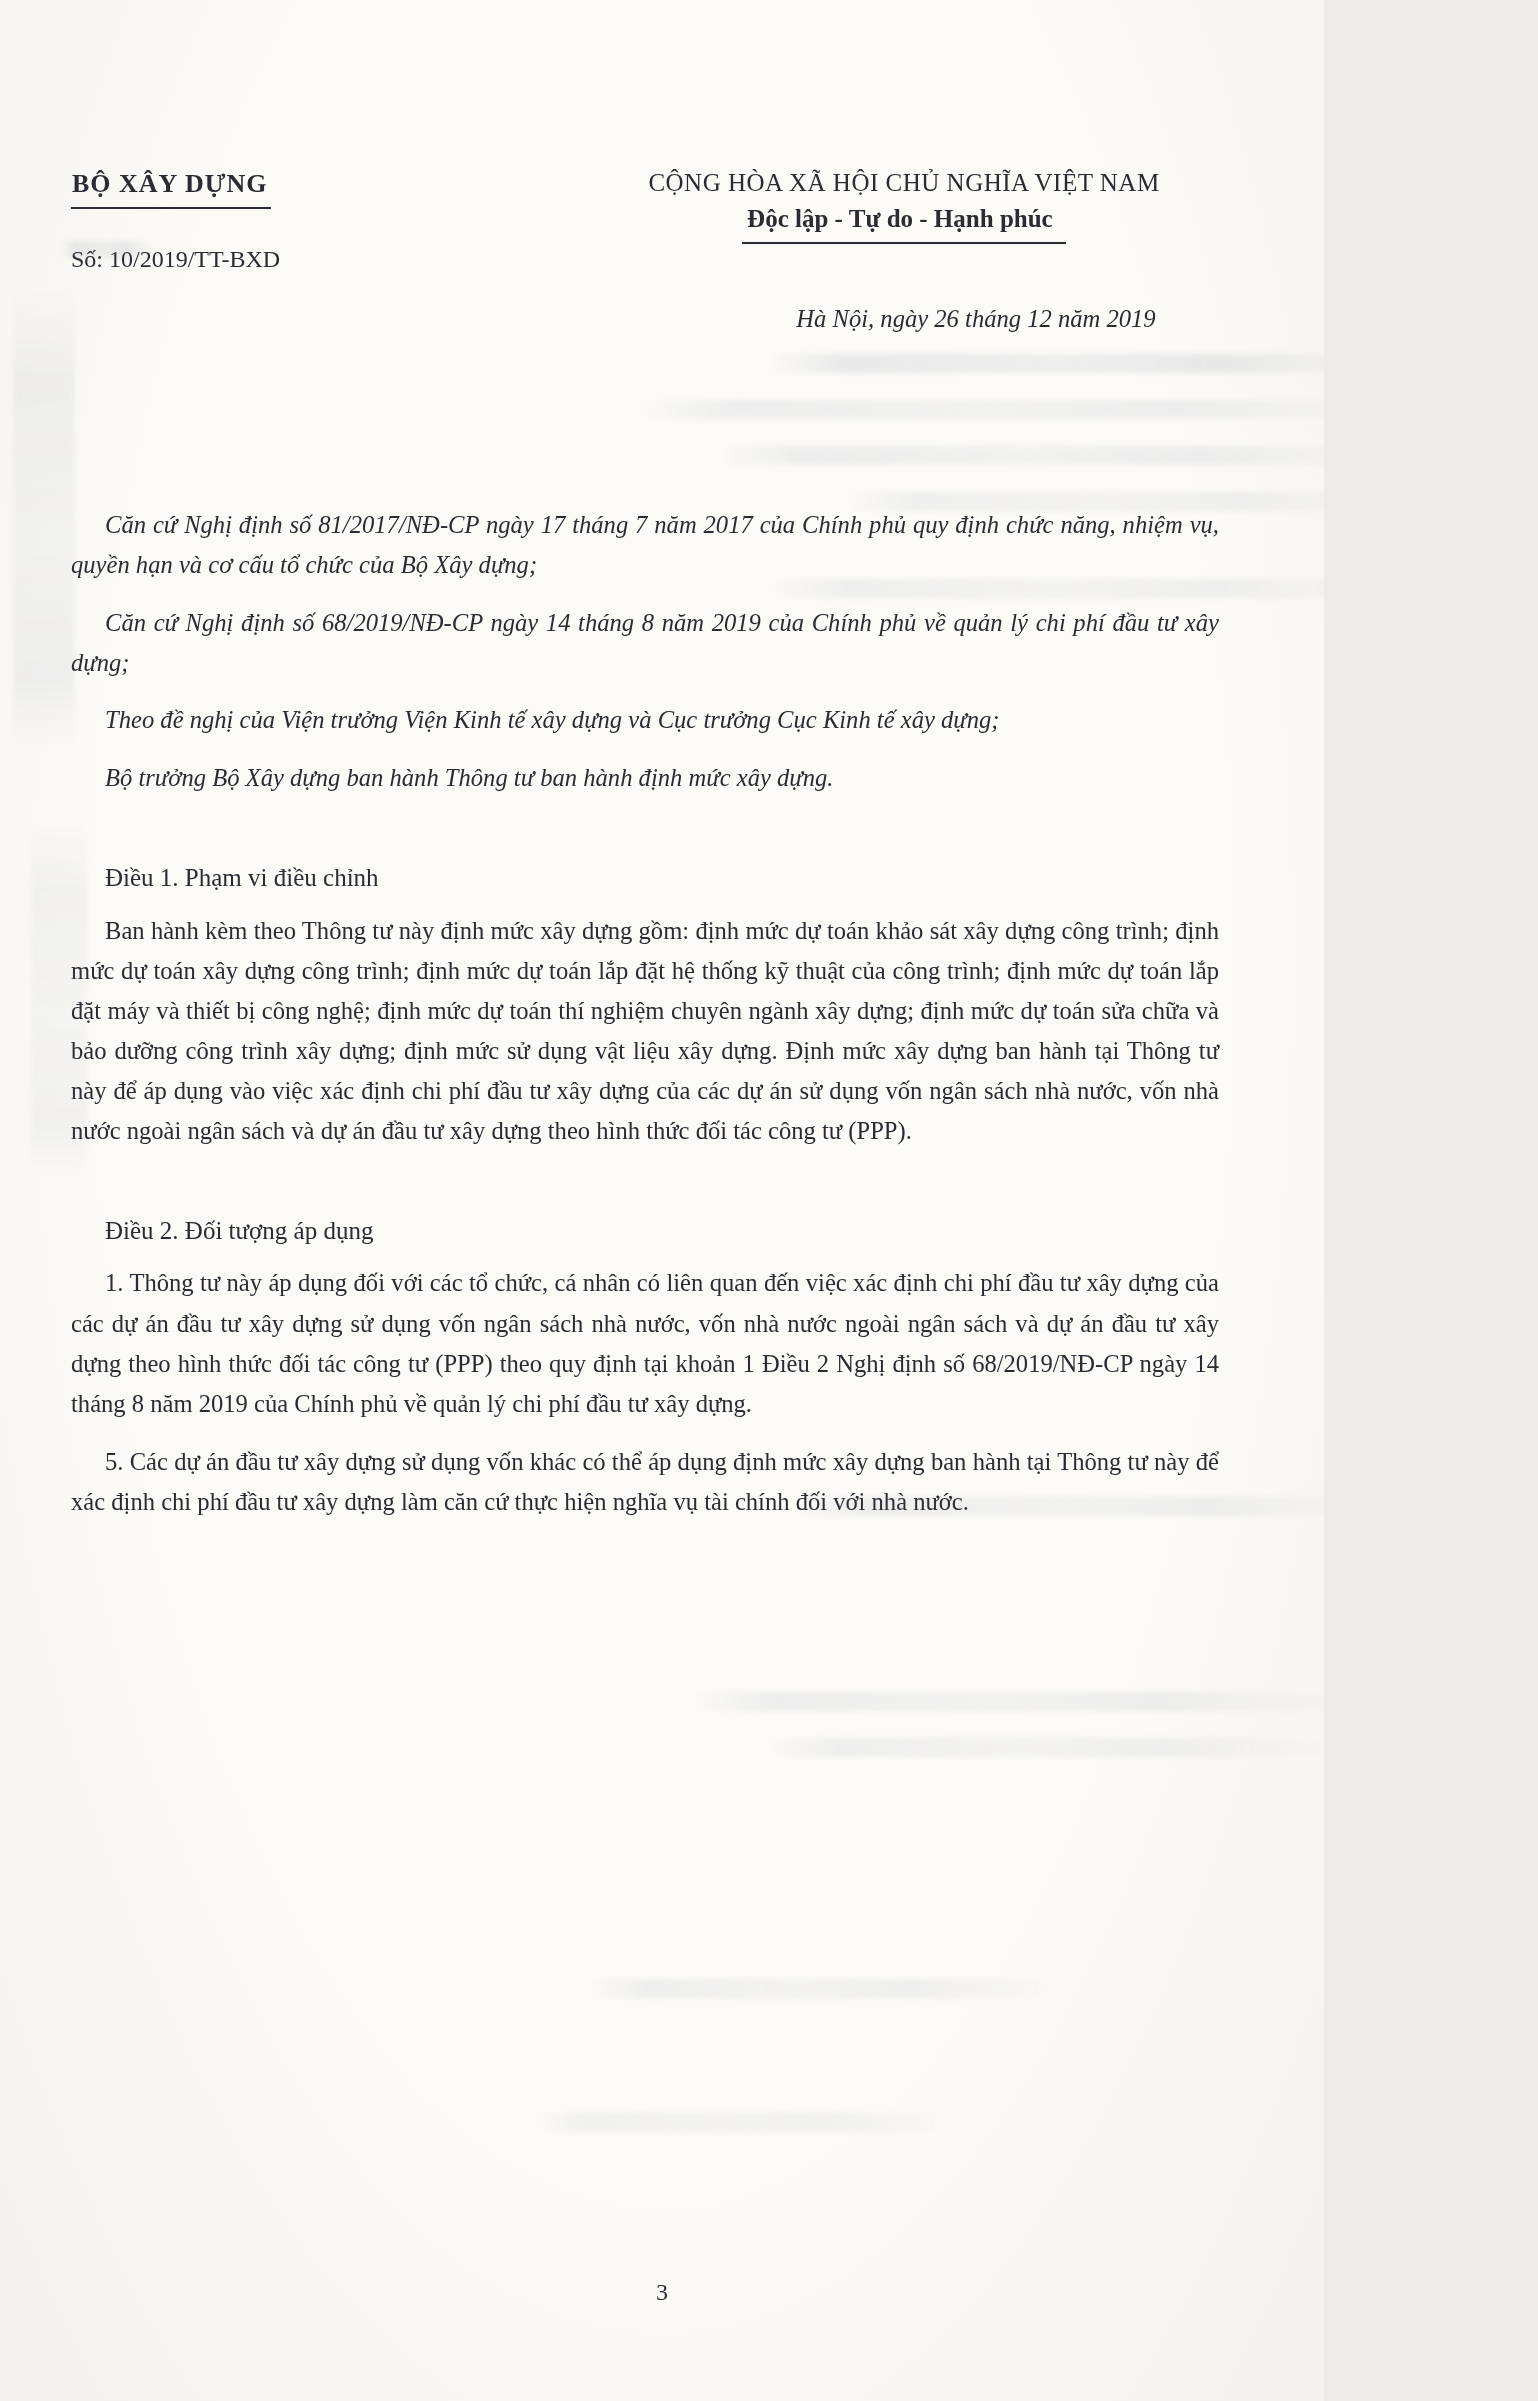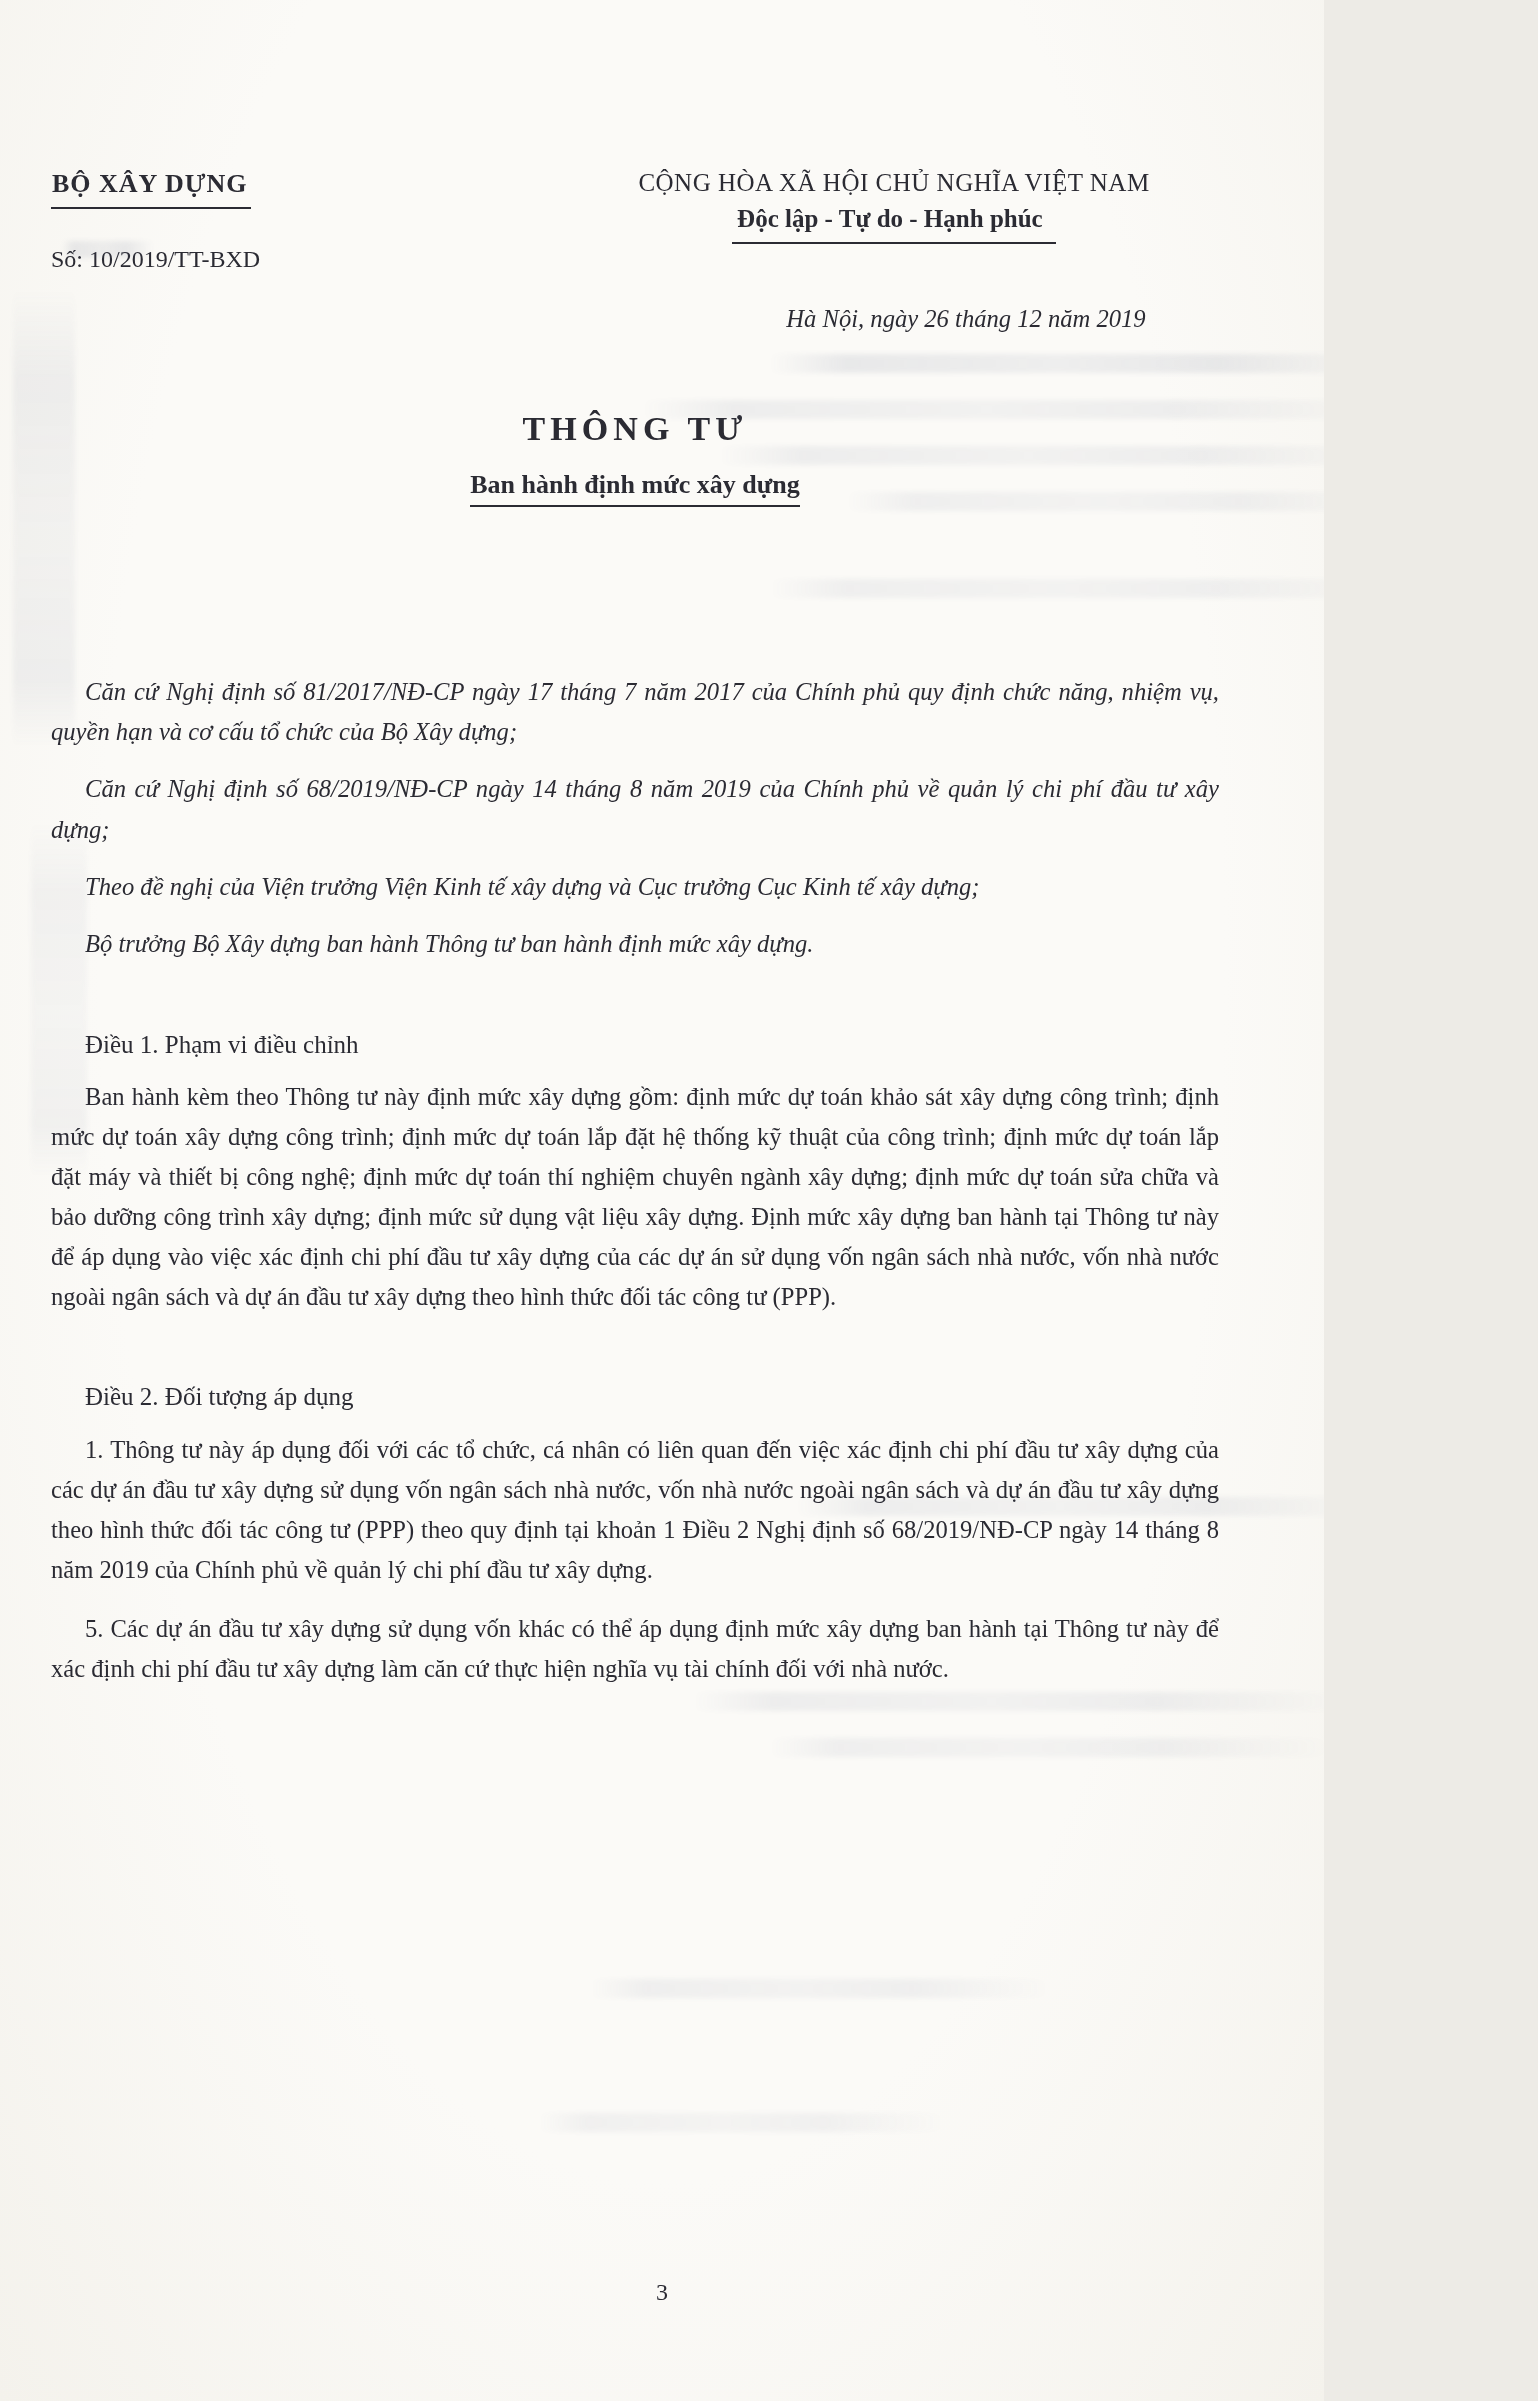--- a/index.html
+++ b/index.html
@@ -7,21 +7,21 @@
     width:1538px;height:2401px;
     background:#edebe6;
     font-family:"Liberation Serif","DejaVu Serif",serif;
     color:#2b2b33;
   }
   .page{
     position:relative;
     width:1324px;height:2401px;
     background:radial-gradient(ellipse at 50% 40%, #fbfaf7 60%, #f4f2ec 100%);
     box-sizing:border-box;
-    padding:169px 105px 0 51px;
+    padding:169px 105px 0 71px;
     overflow:hidden;
   }
   
   .bleed{position:absolute;border-radius:4.1px;filter:blur(2.6px);opacity:.14;
     background:linear-gradient(90deg, rgba(90,100,130,.0) 0%, rgba(90,100,130,.8) 12%, rgba(90,100,130,.55) 45%, rgba(90,100,130,.8) 70%, rgba(90,100,130,0) 100%);}
   .bleed.v{background:linear-gradient(180deg, rgba(90,100,130,0) 0%, rgba(90,100,130,.7) 20%, rgba(90,100,130,.45) 55%, rgba(90,100,130,.7) 85%, rgba(90,100,130,0) 100%);}
   .b1{left:1379px;top:203px;width:118px;height:17.4px;}
   .b2{left:62px;top:241px;width:92px;height:17.4px;}
   .b3{left:13px;top:287px;width:62px;height:462px;opacity:.10;}
   .b4{left:1451px;top:267px;width:67px;height:538px;opacity:.10;}
@@ -100,24 +100,20 @@
       <div class="issuer">BỘ XÂY DỰNG</div>
       <div class="doc-number">Số: 10/2019/TT-BXD</div>
     </div>
     <div class="header-right">
       <div class="national-title">CỘNG HÒA XÃ HỘI CHỦ NGHĨA VIỆT NAM</div>
       <div class="motto"><span>Độc lập - Tự do - Hạnh phúc</span></div>
       <div class="date-line">Hà Nội, ngày 26 tháng 12 năm 2019</div>
     </div>
   </header>
 
-  <div class="title-block">
-    <div class="doc-title">THÔNG TƯ</div>
-    <div class="doc-subtitle"><span>Ban hành định mức xây dựng</span></div>
-  </div>
 
   <div class="preamble">
     <p class="doc">Căn cứ Nghị định số 81/2017/NĐ-CP ngày 17 tháng 7 năm 2017 của Chính phủ quy định chức năng, nhiệm vụ, quyền hạn và cơ cấu tổ chức của Bộ Xây dựng;</p>
     <p class="doc">Căn cứ Nghị định số 68/2019/NĐ-CP ngày 14 tháng 8 năm 2019 của Chính phủ về quản lý chi phí đầu tư xây dựng;</p>
     <p class="doc">Theo đề nghị của Viện trưởng Viện Kinh tế xây dựng và Cục trưởng Cục Kinh tế xây dựng;</p>
     <p class="doc">Bộ trưởng Bộ Xây dựng ban hành Thông tư ban hành định mức xây dựng.</p>
   </div>
 
   <section class="article-body">
     <h2 class="article">Điều 1. Phạm vi điều chỉnh</h2>

